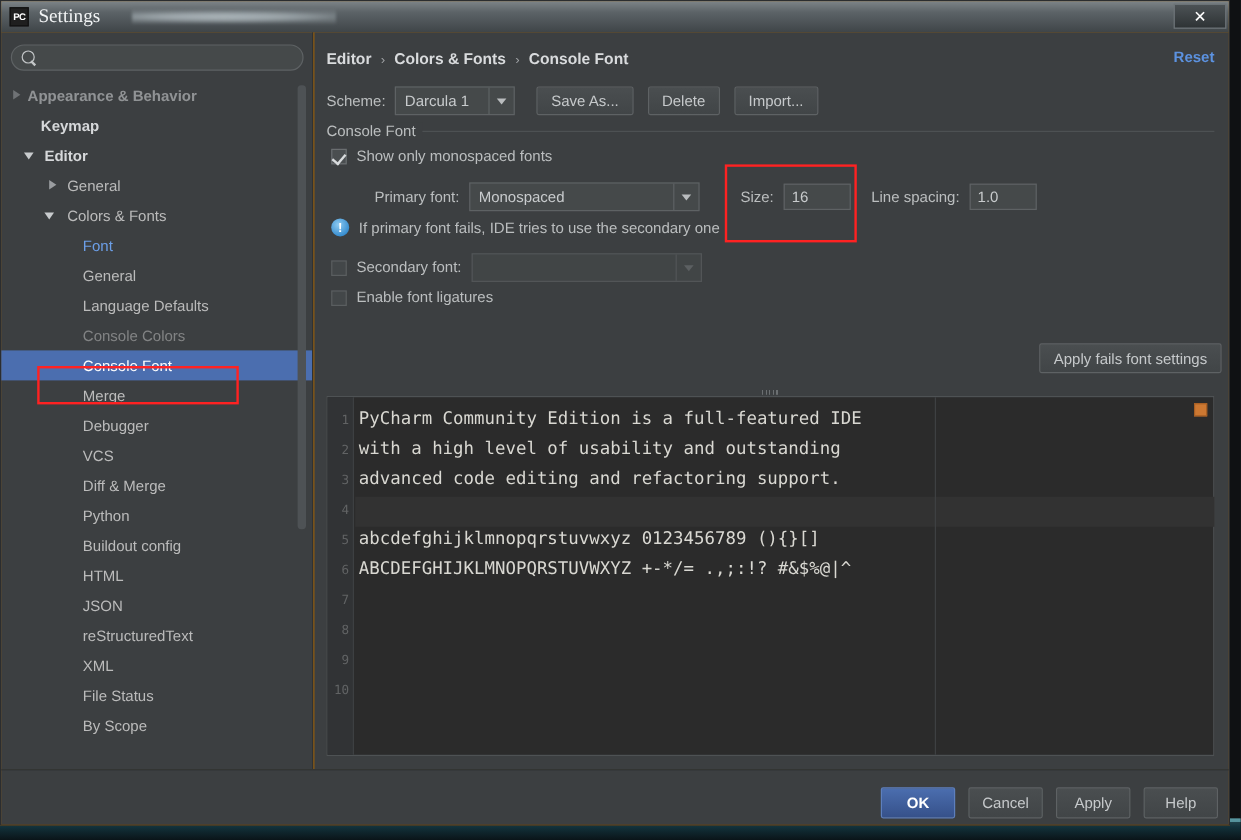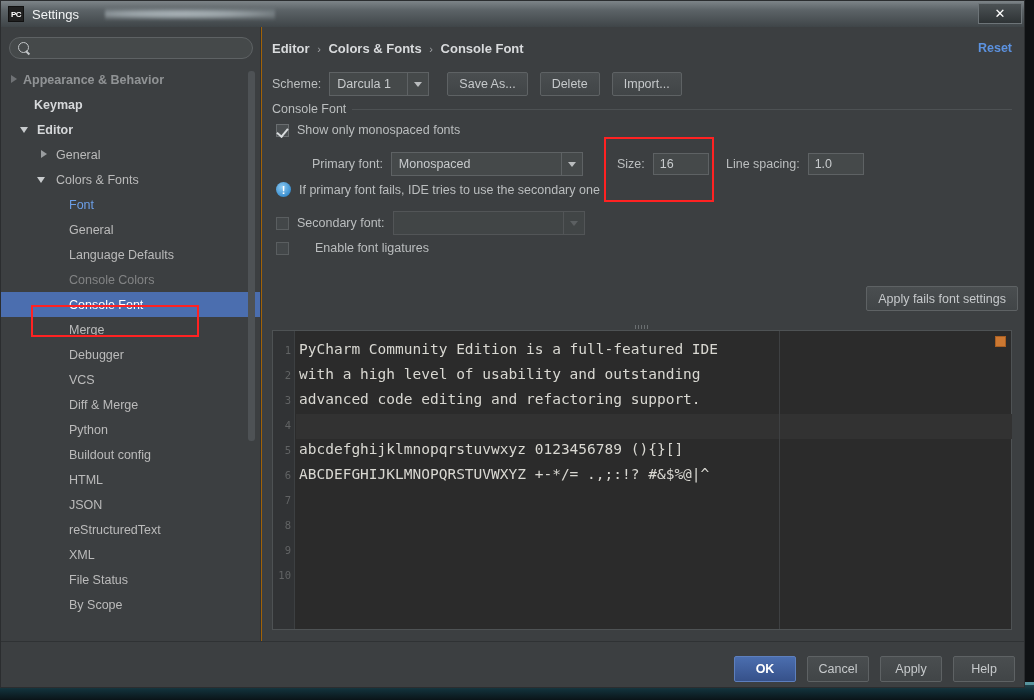--- a/index.html
+++ b/index.html
@@ -42,21 +42,21 @@
     background: linear-gradient(180deg,#7d8488 0%, #5c6367 35%, #3f4548 100%);
     display:flex; align-items:center;
   }
   .tb-icon{
     width:16px; height:16px; margin-left:7px; margin-right:8px;
     background:#1f1f1f; border:1px solid #111;
     color:#fff; font-size:8px; font-weight:bold;
     display:flex; align-items:center; justify-content:center;
     font-family:"Liberation Sans", sans-serif; letter-spacing:-0.5px;
   }
-  .tb-title{ color:#f2f4f5; font-size:13px; }
+  .tb-title{ color:#f2f4f5; font-size:16px;font-family:Liberation Serif, serif; }
   .tb-blur{
     margin-left:26px; width:170px; height:12px;
     background: radial-gradient(ellipse at 20% 50%, rgba(190,200,205,.55), rgba(140,150,155,.05) 70%),
                 radial-gradient(ellipse at 45% 50%, rgba(200,210,215,.5), rgba(140,150,155,.05) 70%),
                 radial-gradient(ellipse at 70% 50%, rgba(185,195,200,.5), rgba(140,150,155,.05) 70%);
     filter: blur(1.5px);
   }
   .tb-close{
     position:absolute; right:2px; top:2px; width:44px; height:21px;
     background: linear-gradient(180deg,#4c5255,#2e3335);
@@ -435,21 +435,21 @@
             <span class="chk dim"></span>
             <span class="lbl" style="margin-left:8px;">Secondary font:</span>
             <div class="combo" style="width:192px; margin-left:8px; opacity:.65;">
               <span class="cval"></span>
               <span class="carrow">
                   <i class="caret dim"></i>
                 </span>
             </div>
           </div>
 
-          <div class="crow" style="left:4px; top:131px;gap:18px;">
+          <div class="crow" style="left:4px; top:131px;">
             <span class="chk dim"></span>
             <span class="lbl" style="margin-left:8px;">Enable font ligatures</span>
           </div>
 
           <div class="btn" style="position:absolute; right:-6px; top:176px; height:25px;">Apply fails font settings</div>
         </div>
 
         <div class="annot" style="left:342px; top:110px; width:110px; height:65px;"></div>
 
         <div class="splitter-dots" style="position:absolute; left:10px; top:296px; width:740px;">

